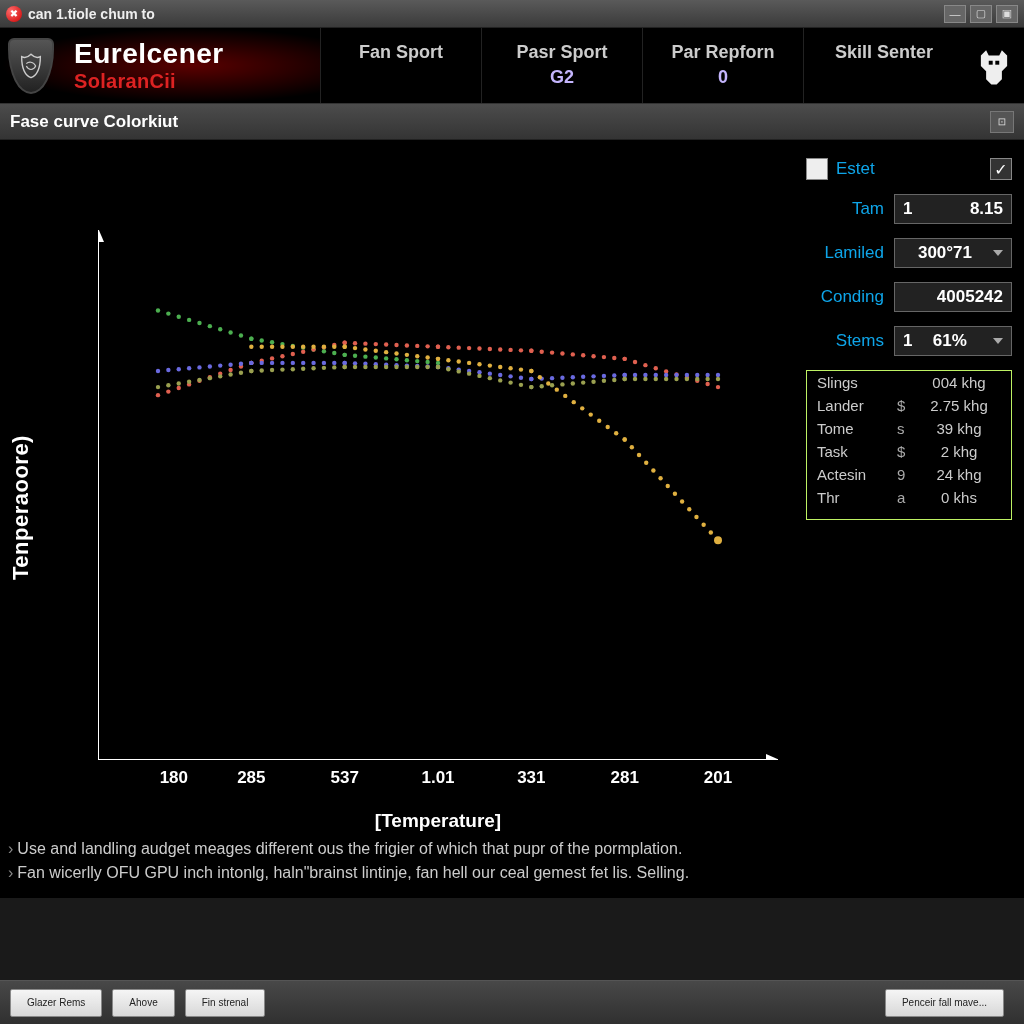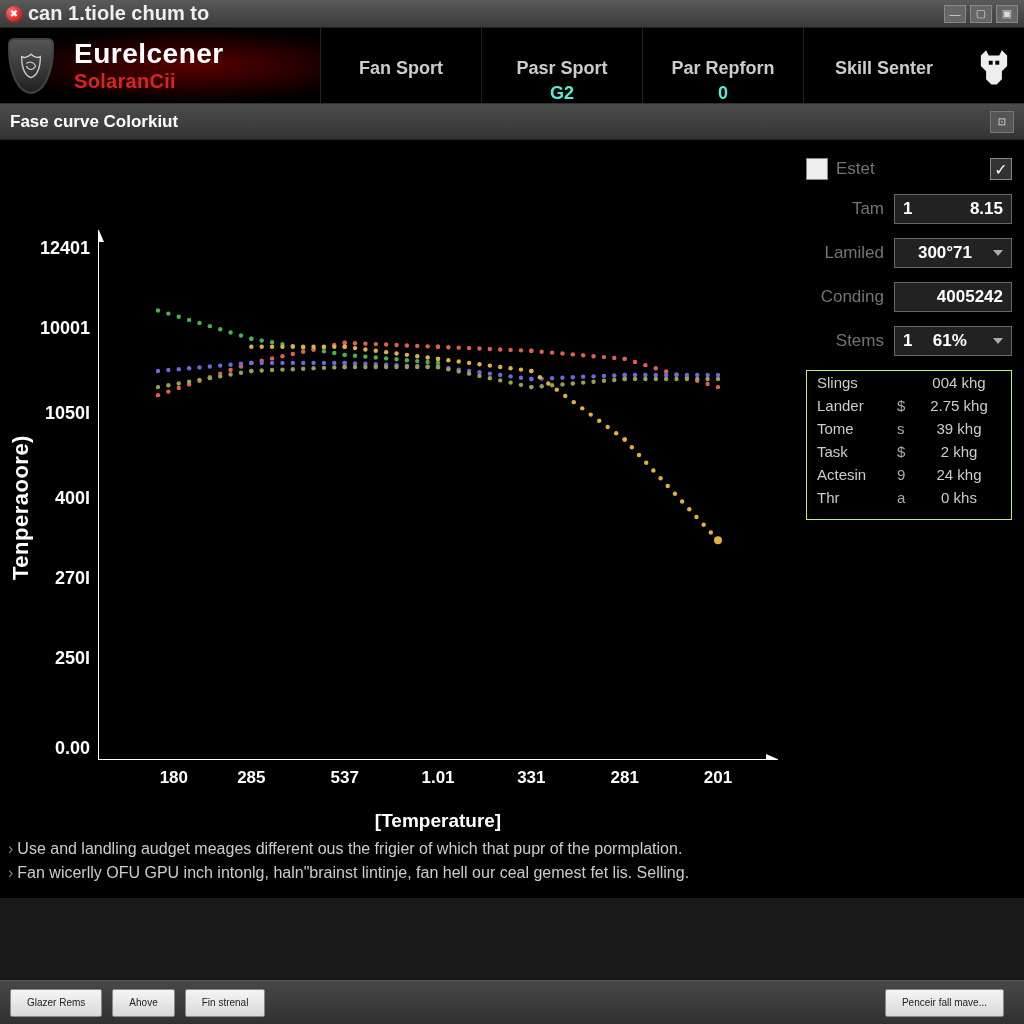--- a/index.html
+++ b/index.html
@@ -1,36 +1,36 @@
 <!DOCTYPE html>
 <html><head>
 <meta charset="utf-8">
 <style>
 * { margin:0; padding:0; box-sizing:border-box; font-family:Arial,Helvetica,sans-serif; }
 body { background:#1a1a1a; color:#ddd; width:1024px; height:1024px; overflow:hidden; font-size:14px; }
 
 
 .titlebar { height:28px; background:linear-gradient(to bottom,#5a5a5a,#3a3a3a); display:flex; align-items:center; padding:0 6px; border-bottom:1px solid #222; }
 .titlebar .redcircle { width:16px; height:16px; border-radius:50%; background:radial-gradient(circle at 30% 30%,#ff6b6b,#c00); margin-right:6px; display:flex; align-items:center; justify-content:center; font-size:10px; color:#fff; }
-.titlebar .title { color:#eee; font-weight:bold; font-size:20px; }
+.titlebar .title { color:#eee; font-weight:bold; font-size:14px; }
 .titlebar .wincontrols { margin-left:auto; display:flex; gap:4px; }
 .titlebar .wincontrols span { width:22px; height:18px; background:#666; border:1px solid #888; display:flex; align-items:center; justify-content:center; font-size:11px; cursor:pointer; }
 
 
 .nav { height:76px; background:#000; display:flex; align-items:center; border-bottom:1px solid #333; }
 .nav .brandzone { width:320px; height:100%; display:flex; align-items:center; position:relative; background:radial-gradient(ellipse at 60% 50%, rgba(180,0,0,0.5), transparent 70%); }
 .nav .shield { width:46px; height:56px; margin-left:8px; background:linear-gradient(to bottom,#555,#222); border-radius:6px 6px 50% 50%/6px 6px 80% 80%; display:flex; align-items:center; justify-content:center; border:2px solid #444; }
 .nav .shield svg { width:28px; height:28px; }
 .nav .brandtext { margin-left:20px; line-height:1.1; }
 .nav .brand1 { font-size:28px; font-weight:bold; color:#fff; letter-spacing:0.5px; }
 .nav .brand2 { font-size:20px; font-weight:bold; color:#d22; letter-spacing:0.3px; }
 .nav .tabs { display:flex; flex:1; height:100%; }
-.nav .tab { flex:1; text-align:center; padding-top:30px; cursor:pointer; border-left:1px solid #222; }
+.nav .tab { flex:1; text-align:center; padding-top:14px; cursor:pointer; border-left:1px solid #222; }
 .nav .tab .tl { font-size:18px; color:#ccc; font-weight:bold; }
-.nav .tab .tv { font-size:18px; color:#5eead4; margin-top:4px; font-weight:bold; }
+.nav .tab .tv { font-size:18px; color:#c4b5fd; margin-top:4px; font-weight:bold; }
 .nav .fig { width:60px; display:flex; align-items:center; justify-content:center; }
 .nav .fig svg { width:42px; height:42px; fill:#eee; }
 
 
 .subheader { height:36px; background:linear-gradient(to bottom,#4c4c4c,#343434); display:flex; align-items:center; padding:0 10px; border-bottom:1px solid #222; }
 .subheader .stitle { color:#fff; font-size:17px; font-weight:bold; }
 .subheader .sbtn { margin-left:auto; width:24px; height:22px; background:#555; border:1px solid #777; display:flex; align-items:center; justify-content:center; font-size:10px; cursor:pointer; }
 
 
 .main { display:flex; height:690px; background:#000; }
@@ -41,21 +41,21 @@
 .ylabel { position:absolute; left:8px; top:440px; transform:rotate(-90deg); transform-origin:left top; font-size:22px; font-weight:bold; color:#fff; letter-spacing:0.5px; }
 .plot { position:absolute; left:98px; top:90px; width:680px; height:530px; }
 .yaxis { position:absolute; left:38px; top:90px; width:56px; height:530px; }
 .ytick { position:absolute; right:4px; color:#fff; font-size:18px; font-weight:bold; text-align:right; width:60px; }
 .xaxis { position:absolute; left:98px; top:628px; width:680px; }
 .xlabel { position:absolute; left:98px; top:670px; width:680px; text-align:center; color:#fff; font-size:19px; font-weight:bold; }
 .xtick { position:absolute; color:#fff; font-size:17px; font-weight:bold; text-align:center; width:60px; transform:translateX(-30px); }
 
 
 .row { display:flex; align-items:center; margin-bottom:14px; }
-.row .lab { width:88px; text-align:right; color:#737373; font-size:17px; padding-right:10px; }
+.row .lab { width:88px; text-align:right; color:#0ea5e9; font-size:17px; padding-right:10px; }
 .row .chk { width:22px; height:22px; background:#eee; border:1px solid #888; margin-right:8px; cursor:pointer; }
 .row .chkmark { width:22px; height:22px; background:#333; border:1px solid #888; display:flex; align-items:center; justify-content:center; color:#fff; font-size:16px; cursor:pointer; }
 .row .inp { flex:1; height:30px; background:#222; border:1px solid #666; display:flex; align-items:center; padding:0 8px; color:#fff; font-size:17px; font-weight:bold; justify-content:space-between; }
 .row .inp .v1 { }
 .row .inp .v2 { }
 .row .inp .caret { width:0;height:0;border-left:5px solid transparent;border-right:5px solid transparent;border-top:6px solid #aaa;margin-left:6px; }
 
 .statbox { border:1px solid #bef264; margin-top:4px; height:150px; overflow:hidden; }
 .statrow { display:flex; padding:3px 10px; font-size:15px; color:#ccc; }
 .statrow .sn { width:80px; }
@@ -126,29 +126,20 @@
 </div>
 
 <div class="subheader">
   <span class="stitle">Fase curve Colorkiut</span>
   <span class="sbtn">⊡</span>
 </div>
 
 <div class="main">
   <div class="chartzone">
     <div class="ylabel">Tenperaoore)</div>
-    <div class="yaxis" id="yaxis">
-        <div class="ytick" style="top: 8px;">12401</div>
-        <div class="ytick" style="top: 88px;">10001</div>
-        <div class="ytick" style="top: 173px;">1050l</div>
-        <div class="ytick" style="top: 258px;">400l</div>
-        <div class="ytick" style="top: 338px;">270l</div>
-        <div class="ytick" style="top: 418px;">250l</div>
-        <div class="ytick" style="top: 508px;">0.00</div>
-      </div>
     <svg class="plot" id="plot" viewBox="0 0 680 530">
         <line x1="0" y1="0" x2="0" y2="530" stroke="#fff" stroke-width="2"></line>
         <line x1="0" y1="530" x2="680" y2="530" stroke="#fff" stroke-width="2"></line>
         <polygon points="0,-2 -6,12 6,12" fill="#fff" transform="translate(0,0)"></polygon>
         <polygon points="682,530 668,524 668,536" fill="#fff"></polygon>
         <line x1="-6" y1="20" x2="0" y2="20" stroke="#fff" stroke-width="2"></line>
         <line x1="-6" y1="100" x2="0" y2="100" stroke="#fff" stroke-width="2"></line>
         <line x1="-6" y1="185" x2="0" y2="185" stroke="#fff" stroke-width="2"></line>
         <line x1="-6" y1="270" x2="0" y2="270" stroke="#fff" stroke-width="2"></line>
         <line x1="-6" y1="350" x2="0" y2="350" stroke="#fff" stroke-width="2"></line>

